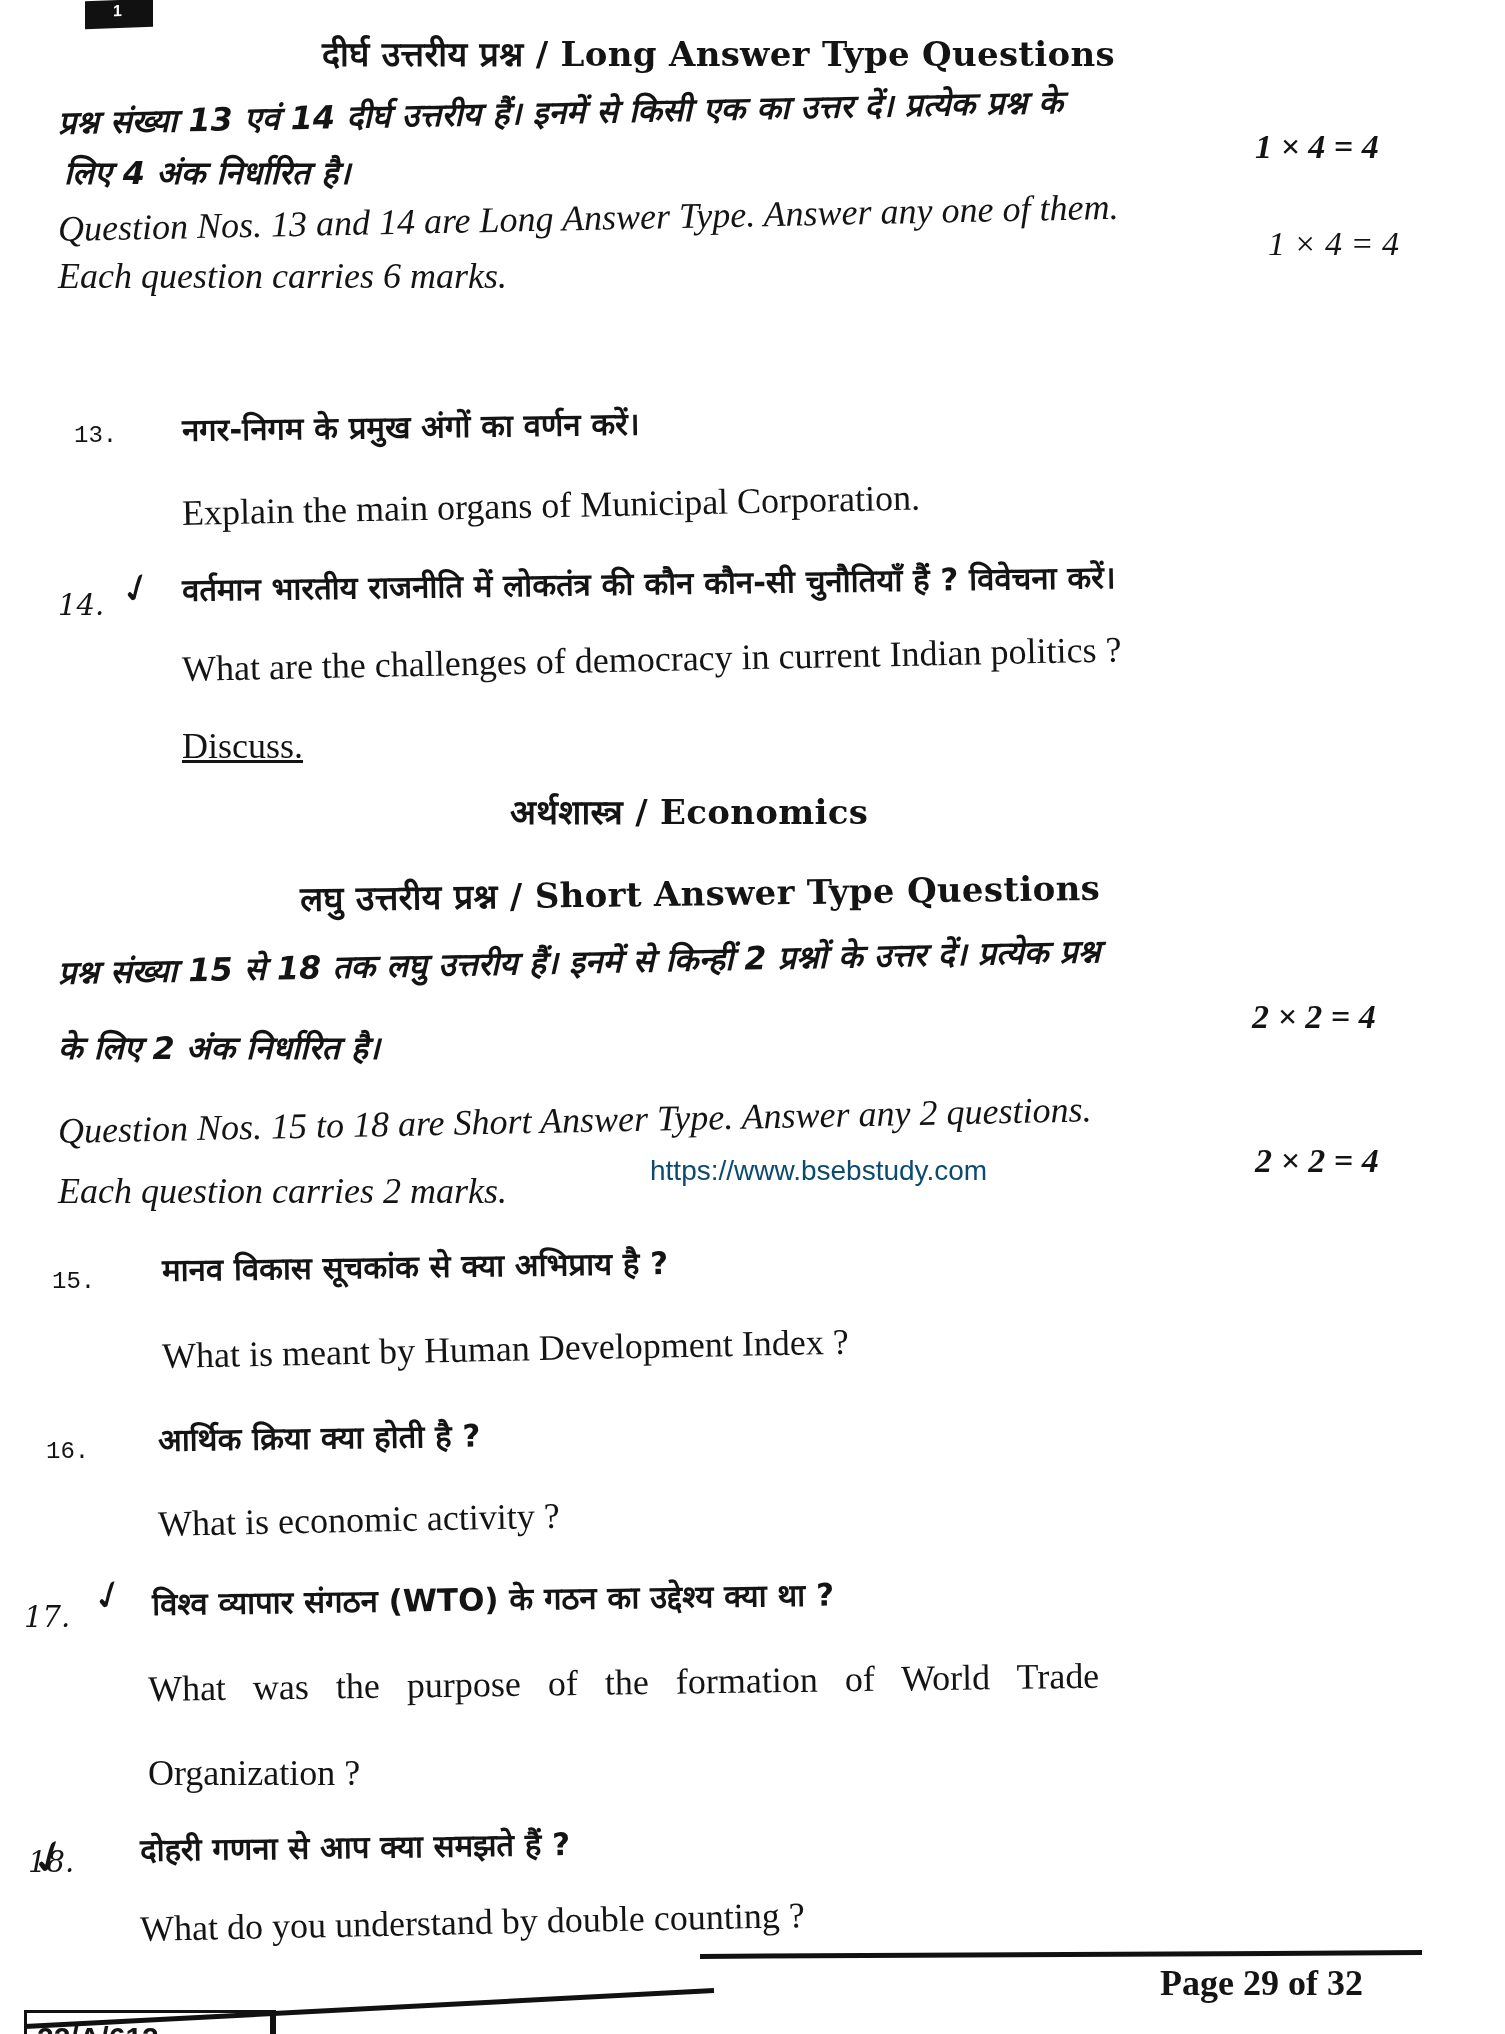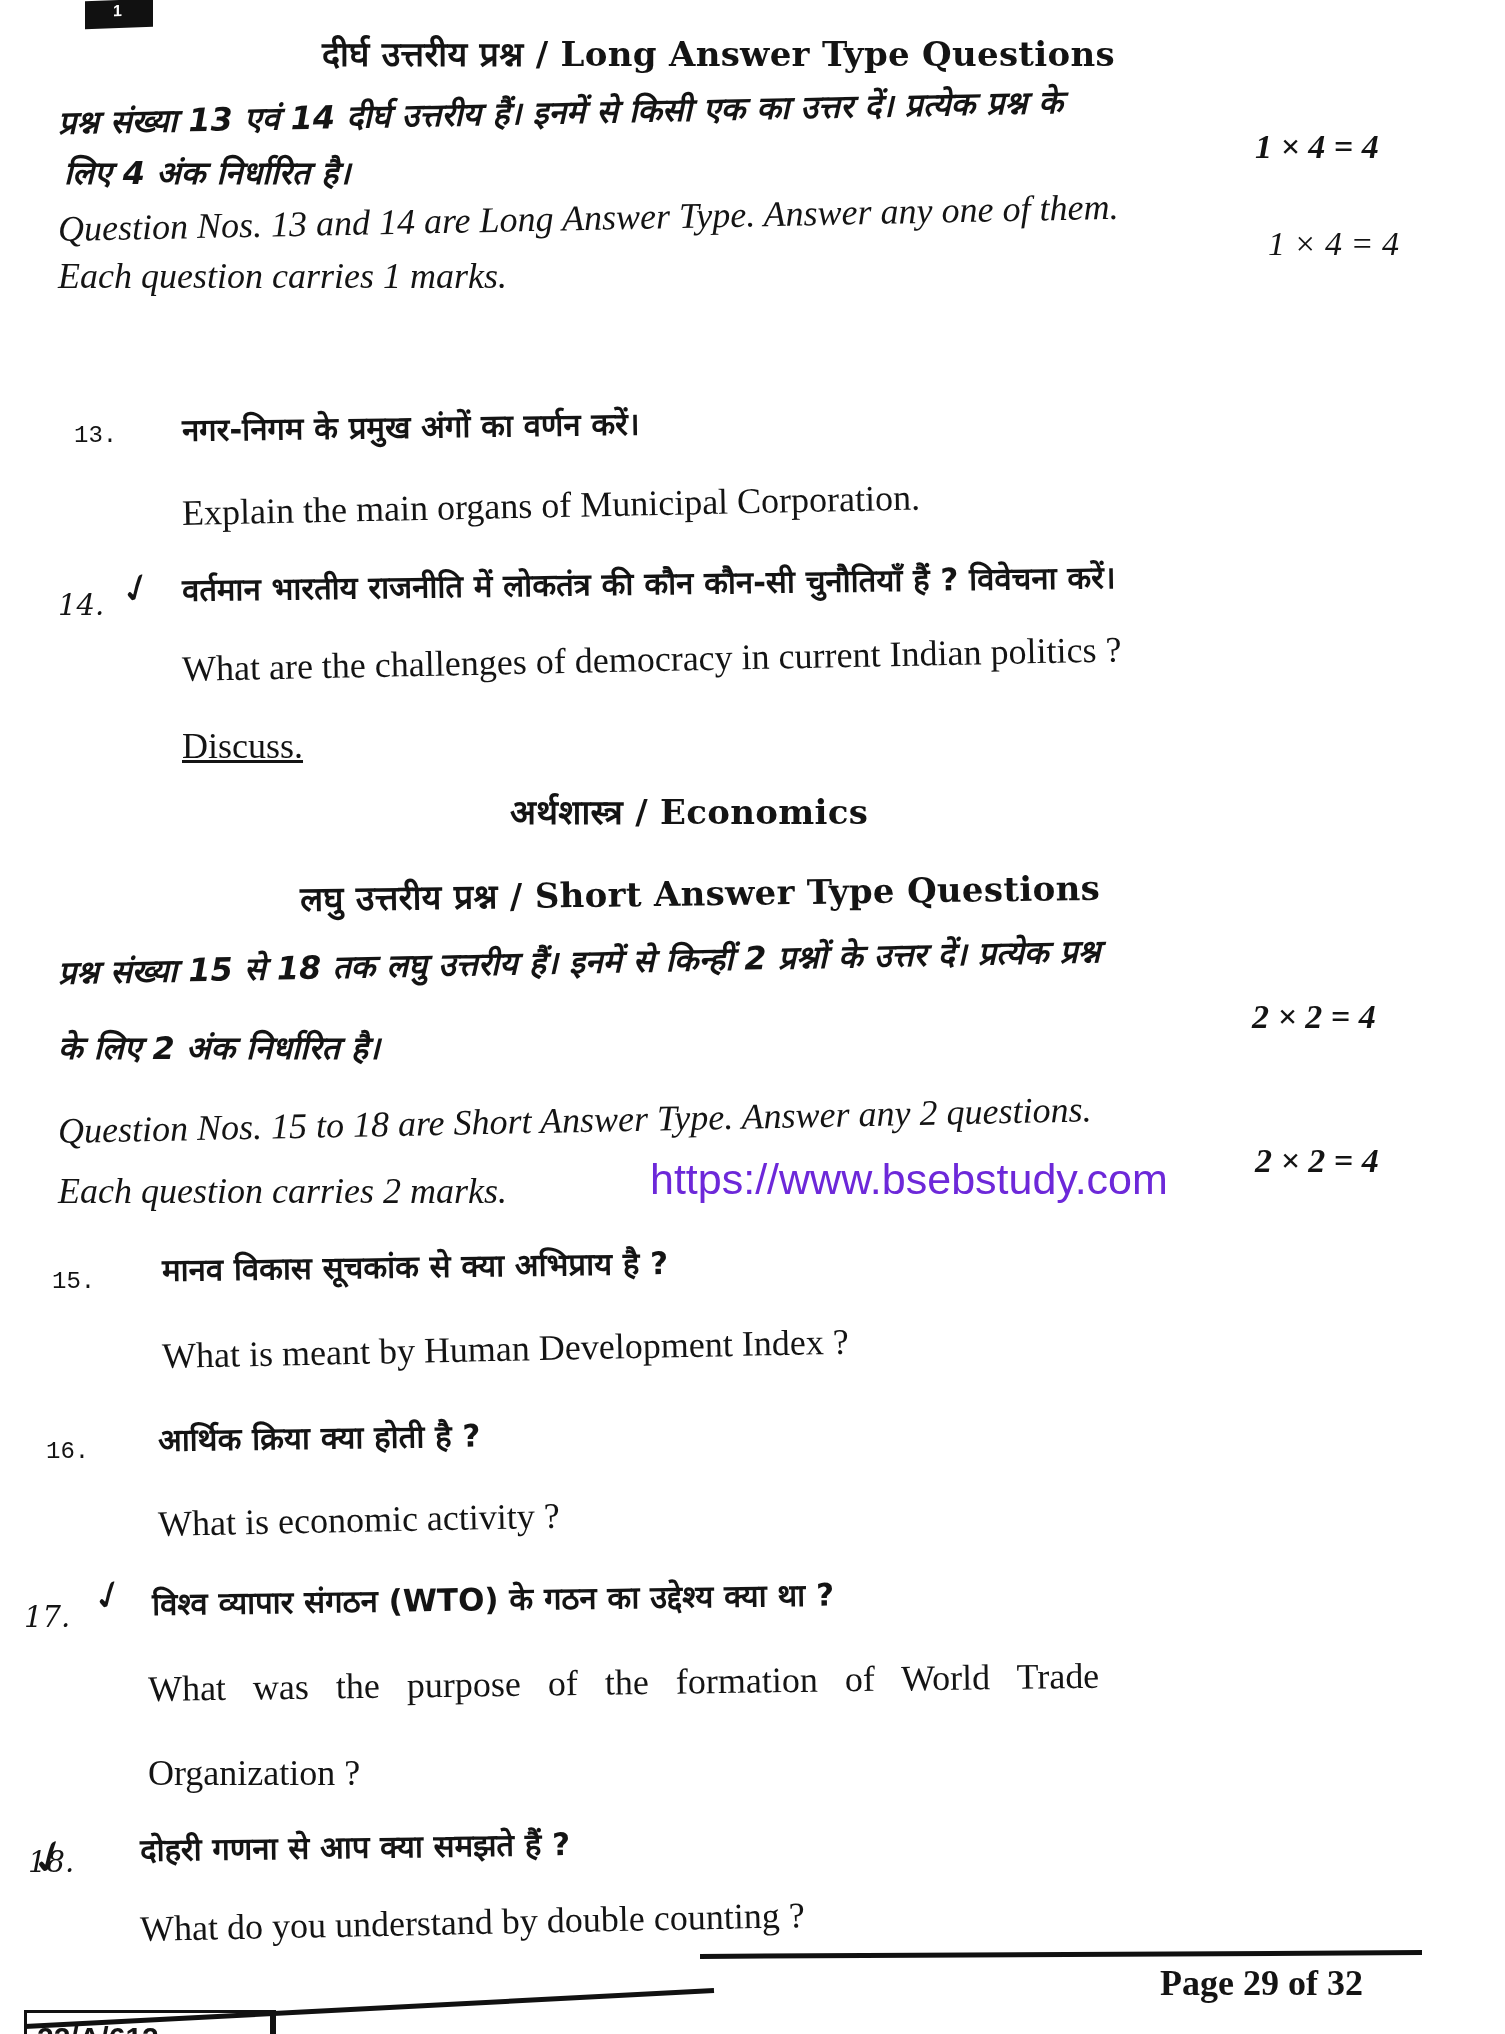--- a/index.html
+++ b/index.html
@@ -10,21 +10,21 @@
   .tab span { color: #fff; font: bold 16px "Liberation Sans", sans-serif; position: absolute; left: 28px; top: 2px; }
   .heading { font-weight: bold; font-size: 34px; letter-spacing: 0.3px; }
   .hindi { font-family: "DejaVu Sans", sans-serif; font-weight: bold; font-style: italic; font-size: 32px; }
   .hindi-plain { font-family: "DejaVu Sans", sans-serif; font-weight: bold; font-size: 31px; }
   .instr-en { font-family: "Liberation Serif", serif; font-style: italic; font-size: 36px; }
   .q-en { font-family: "Liberation Serif", serif; font-size: 36px; }
   .marks { font-family: "Liberation Serif", serif; font-style: italic; font-weight: bold; font-size: 34px; }
   .qnum { font-family: Liberation Mono, monospace; font-size: 24px; }
   .qnum-hand { font-family: "DejaVu Serif", serif; font-style: italic; font-size: 29px; }
   .tick { font-family: "DejaVu Sans", sans-serif; font-size: 40px; }
-  .url { font-family: "Liberation Sans", sans-serif; font-size: 43px; color: #6d28d9; }
+  .url { font-family: "Liberation Sans", sans-serif; font-size: 28px; color: #0c4a6e; }
   .pageno { font-family: "Liberation Serif", serif; font-weight: bold; font-size: 36px; }
   .rule { height: 0; border-top: 5px solid #111; }
   .codebox { left: 24px; top: 2010px; width: 246px; height: 40px; border: 3px solid #111; border-bottom: none; }
   .codebox span { font: bold 30px "Liberation Sans", sans-serif; position: absolute; left: 10px; top: 8px; }
   .vbar { left: 270px; top: 2010px; width: 0; height: 30px; border-left: 3px solid #111; }
   .r1 { transform: rotate(-1.2deg); transform-origin: left center; }
   .r2 { transform: rotate(-0.8deg); transform-origin: left center; }
 </style>
 </head>
 <body>
@@ -34,21 +34,21 @@
 </div>
 
 <div class="abs heading" style="left:322px; top:30px;text-align:right;">दीर्घ उत्तरीय प्रश्न / Long Answer Type Questions</div>
 
 <div class="abs hindi r1" style="left:58px; top:100px;">प्रश्न संख्या 13 एवं 14 दीर्घ उत्तरीय हैं। इनमें से किसी एक का उत्तर दें। प्रत्येक प्रश्न के</div>
 <div class="abs marks" style="left:1255px; top:128px;">1 × 4 = 4</div>
 <div class="abs hindi" style="left:64px; top:150px;">लिए 4 अंक निर्धारित है।</div>
 
 <div class="abs instr-en r1" style="left:58px; top:208px;">Question Nos. 13 and 14 are Long Answer Type. Answer any one of them.</div>
 <div class="abs marks" style="left:1268px; top:225px; font-weight:normal;">1 × 4 = 4</div>
-<div class="abs instr-en" style="left:58px; top:255px;">Each question carries 1 marks.</div>
+<div class="abs instr-en" style="left:58px; top:255px;">Each question carries 6 marks.</div>
 
 <div class="abs qnum" style="left:74px; top:422px;">13.</div>
 <div class="abs hindi-plain r2" style="left:182px; top:408px;">नगर-निगम के प्रमुख अंगों का वर्णन करें।</div>
 <div class="abs q-en r1" style="left:182px; top:492px;">Explain the main organs of Municipal Corporation.</div>
 
 <div class="abs tick" style="left:120px; top:565px; transform:rotate(-20deg);">✓</div>
 <div class="abs qnum-hand" style="left:58px; top:588px;">14.</div>
 <div class="abs hindi-plain r2" style="left:182px; top:568px;">वर्तमान भारतीय राजनीति में लोकतंत्र की कौन कौन-सी चुनौतियाँ हैं ? विवेचना करें।</div>
 <div class="abs q-en r1" style="left:182px; top:648px;">What are the challenges of democracy in current Indian politics ?</div>
 <div class="abs q-en" style="left:182px; top:725px;text-decoration:underline;">Discuss.</div>

